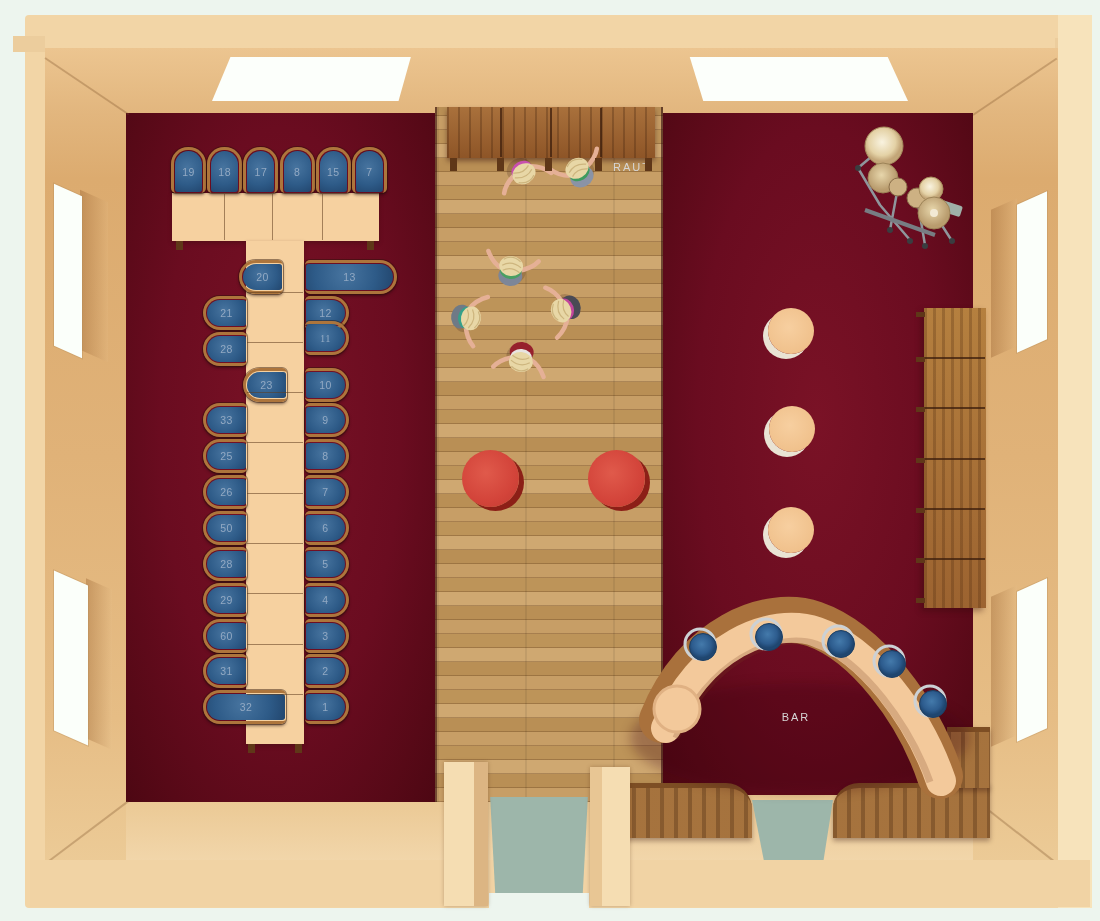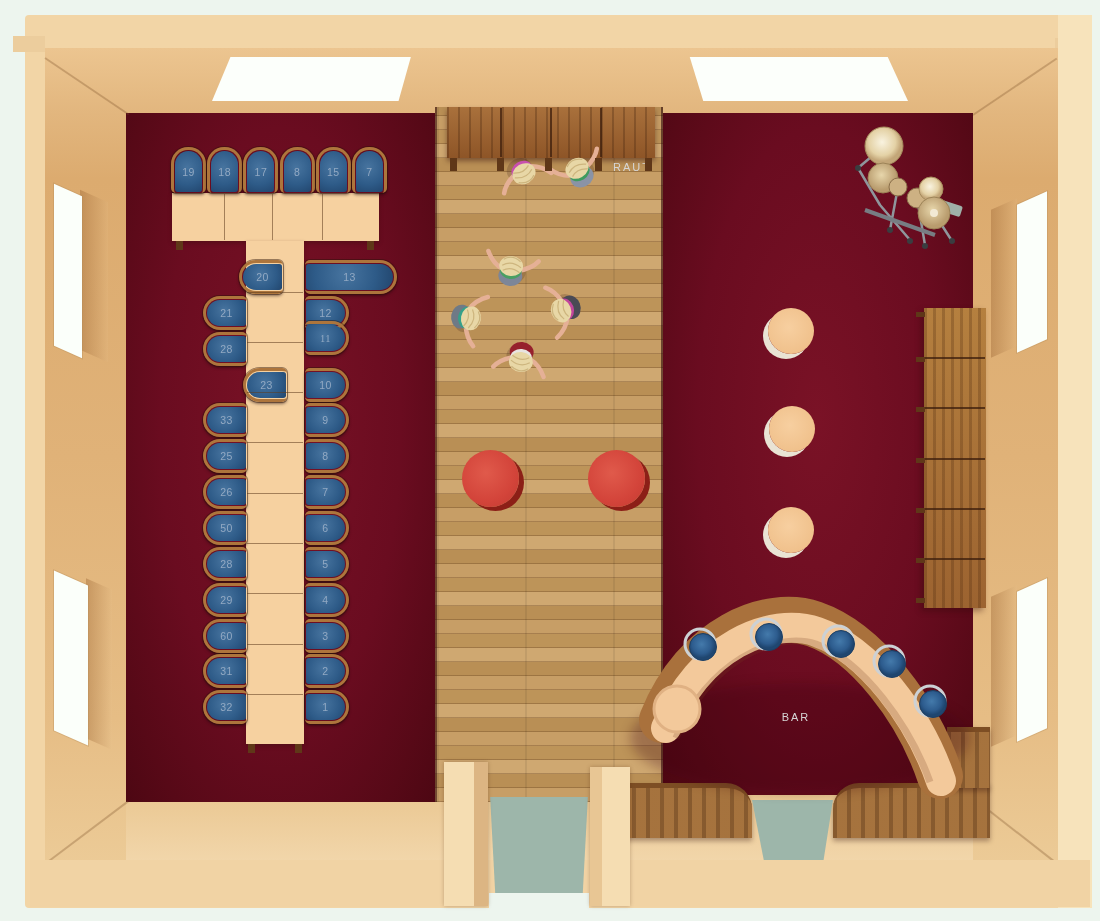--- a/index.html
+++ b/index.html
@@ -327,21 +327,21 @@
     <div class="abs chair chair-left" style="left: 203px; top: 618.5px; width: 41px; height: 28px;">
       <div class="seat">
         <span>60</span>
       </div>
     </div>
     <div class="abs chair chair-left" style="left: 203px; top: 654.35px; width: 41px; height: 28px;">
       <div class="seat">
         <span>31</span>
       </div>
     </div>
-    <div class="abs chair chair-left" style="left: 203px; top: 690.2px; width: 41px; height: 28px;">
+    <div class="abs chair chair-left" style="left: 203px; top: 690.2px; width: 41px; height: 28px; padding-left: 39px;">
       <div class="seat">
         <span>32</span>
       </div>
     </div>
     <div class="abs chair chair-right" style="left: 305px; top: 260px; width: 41px; height: 28px; padding-left: 48px;">
       <div class="seat">
         <span>13</span>
       </div>
     </div>
     <div class="abs chair chair-right" style="left: 305px; top: 295.85px; width: 41px; height: 28px;">

